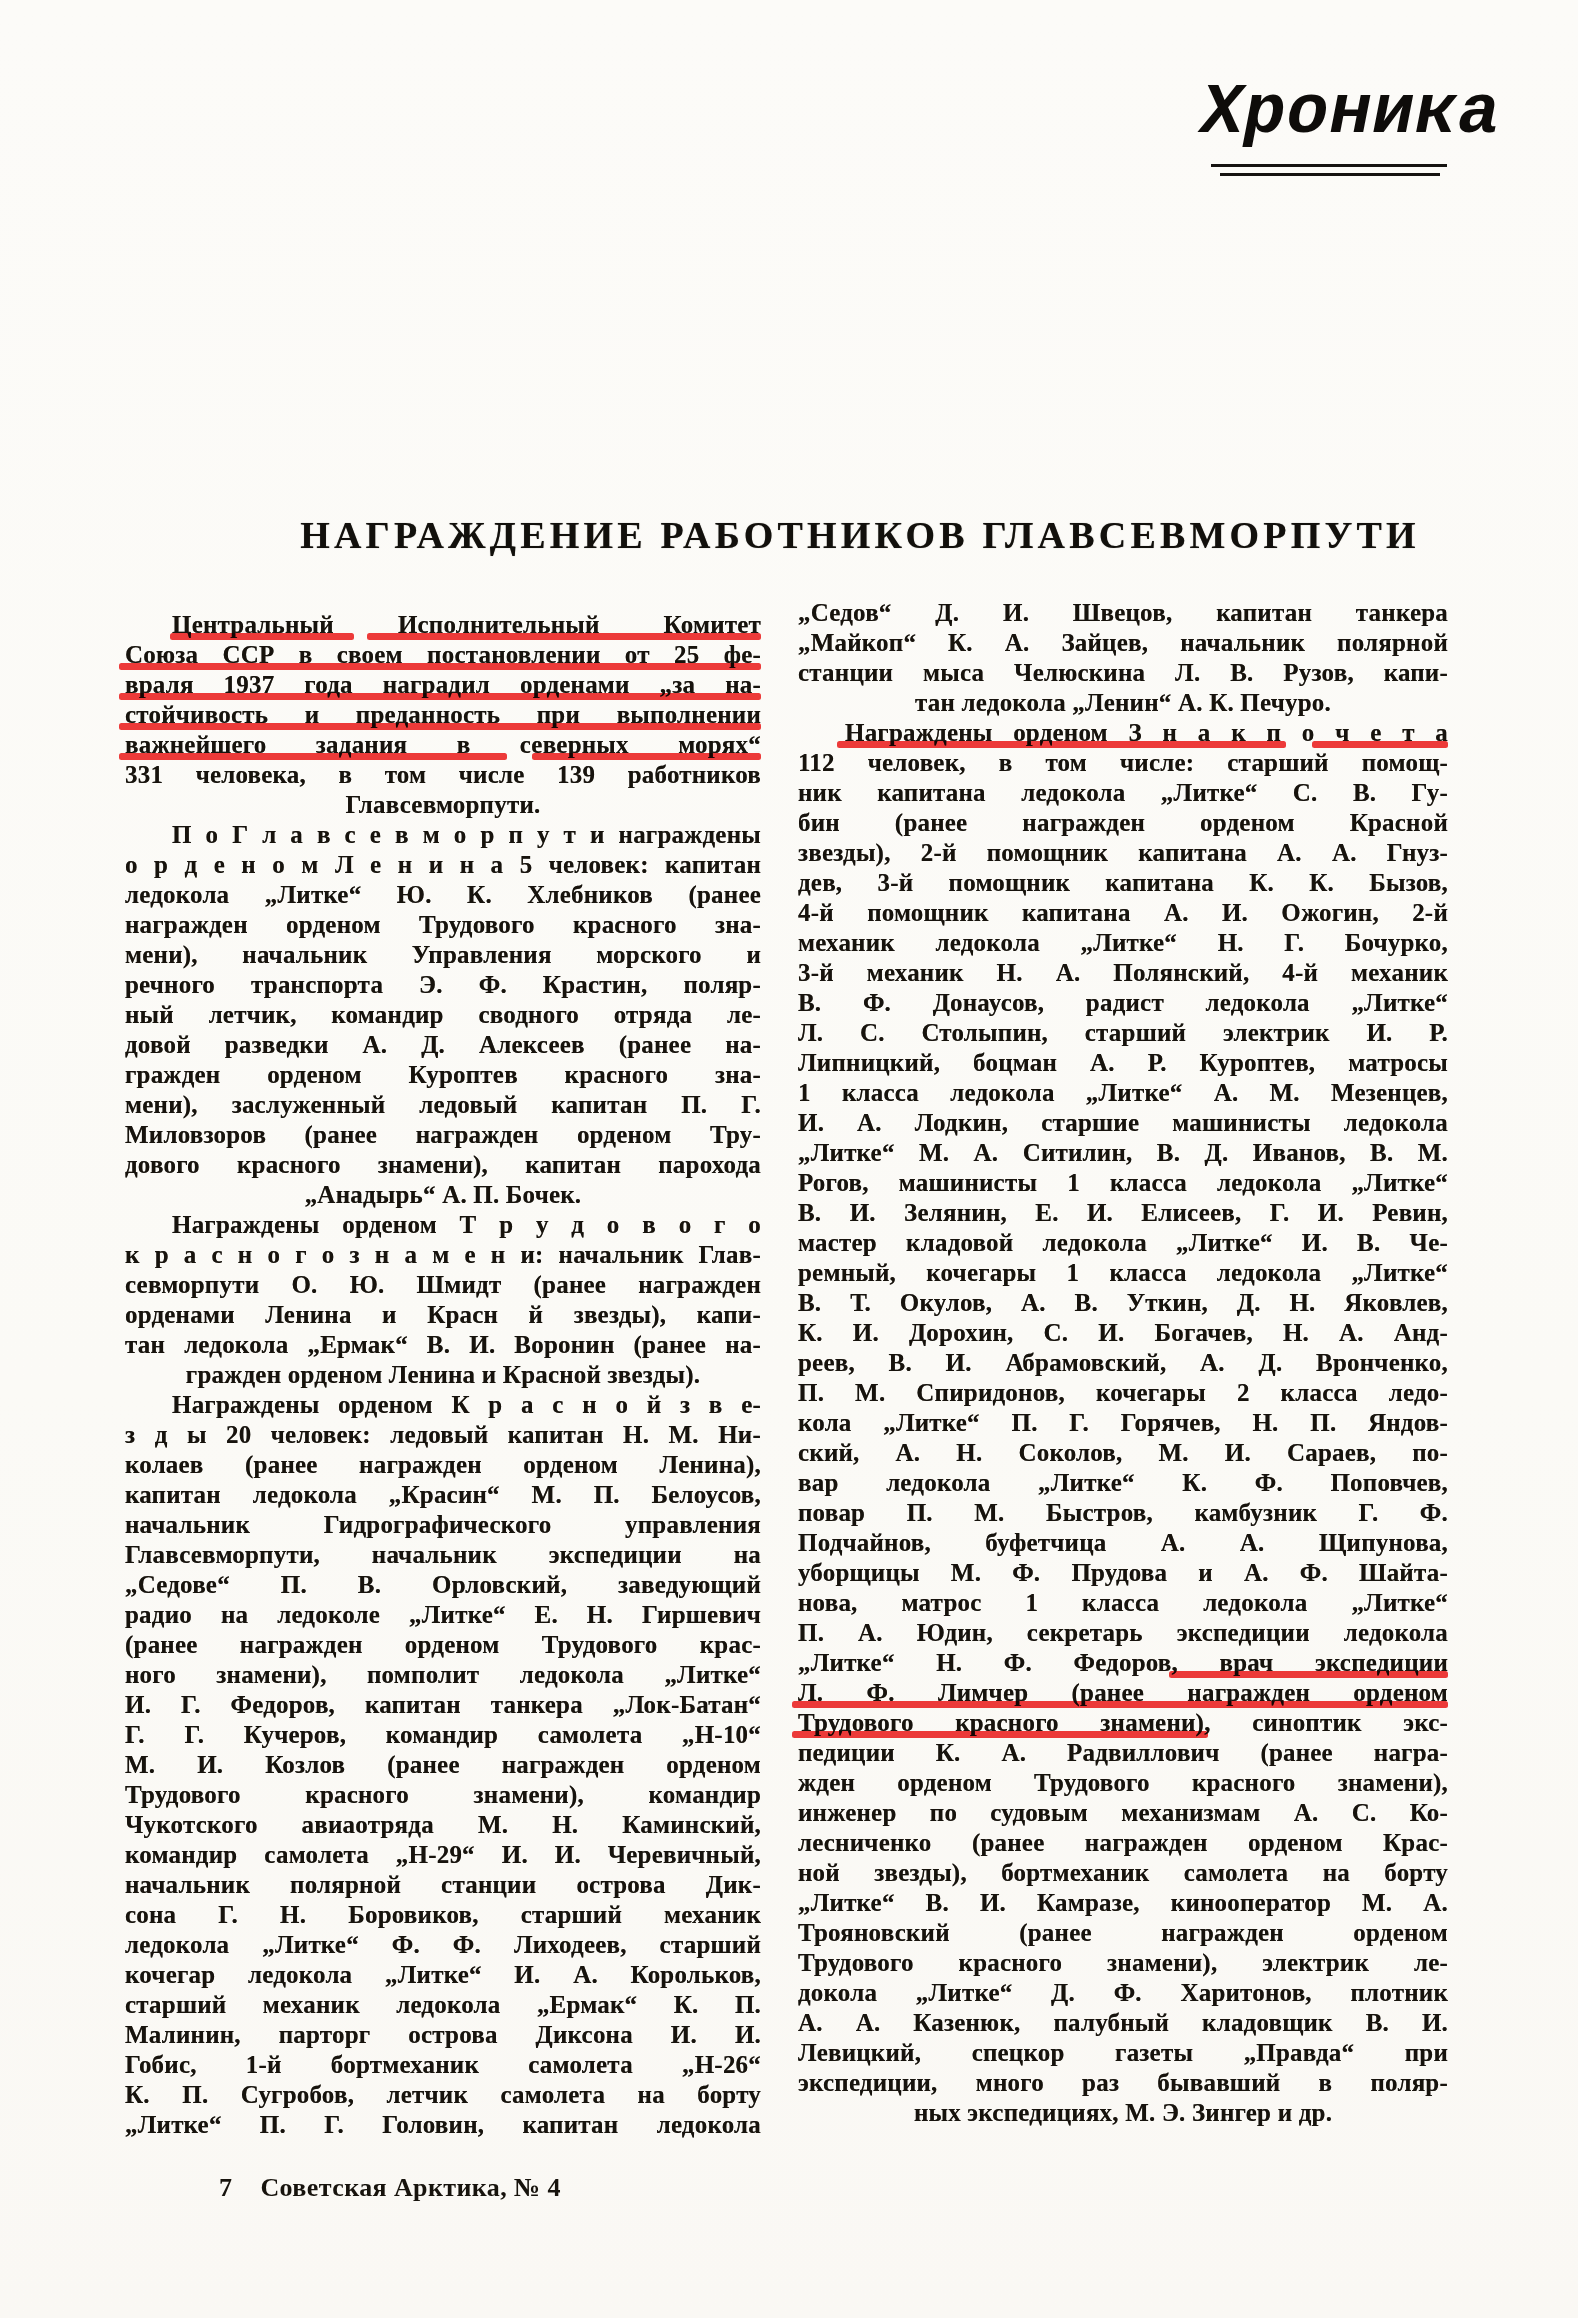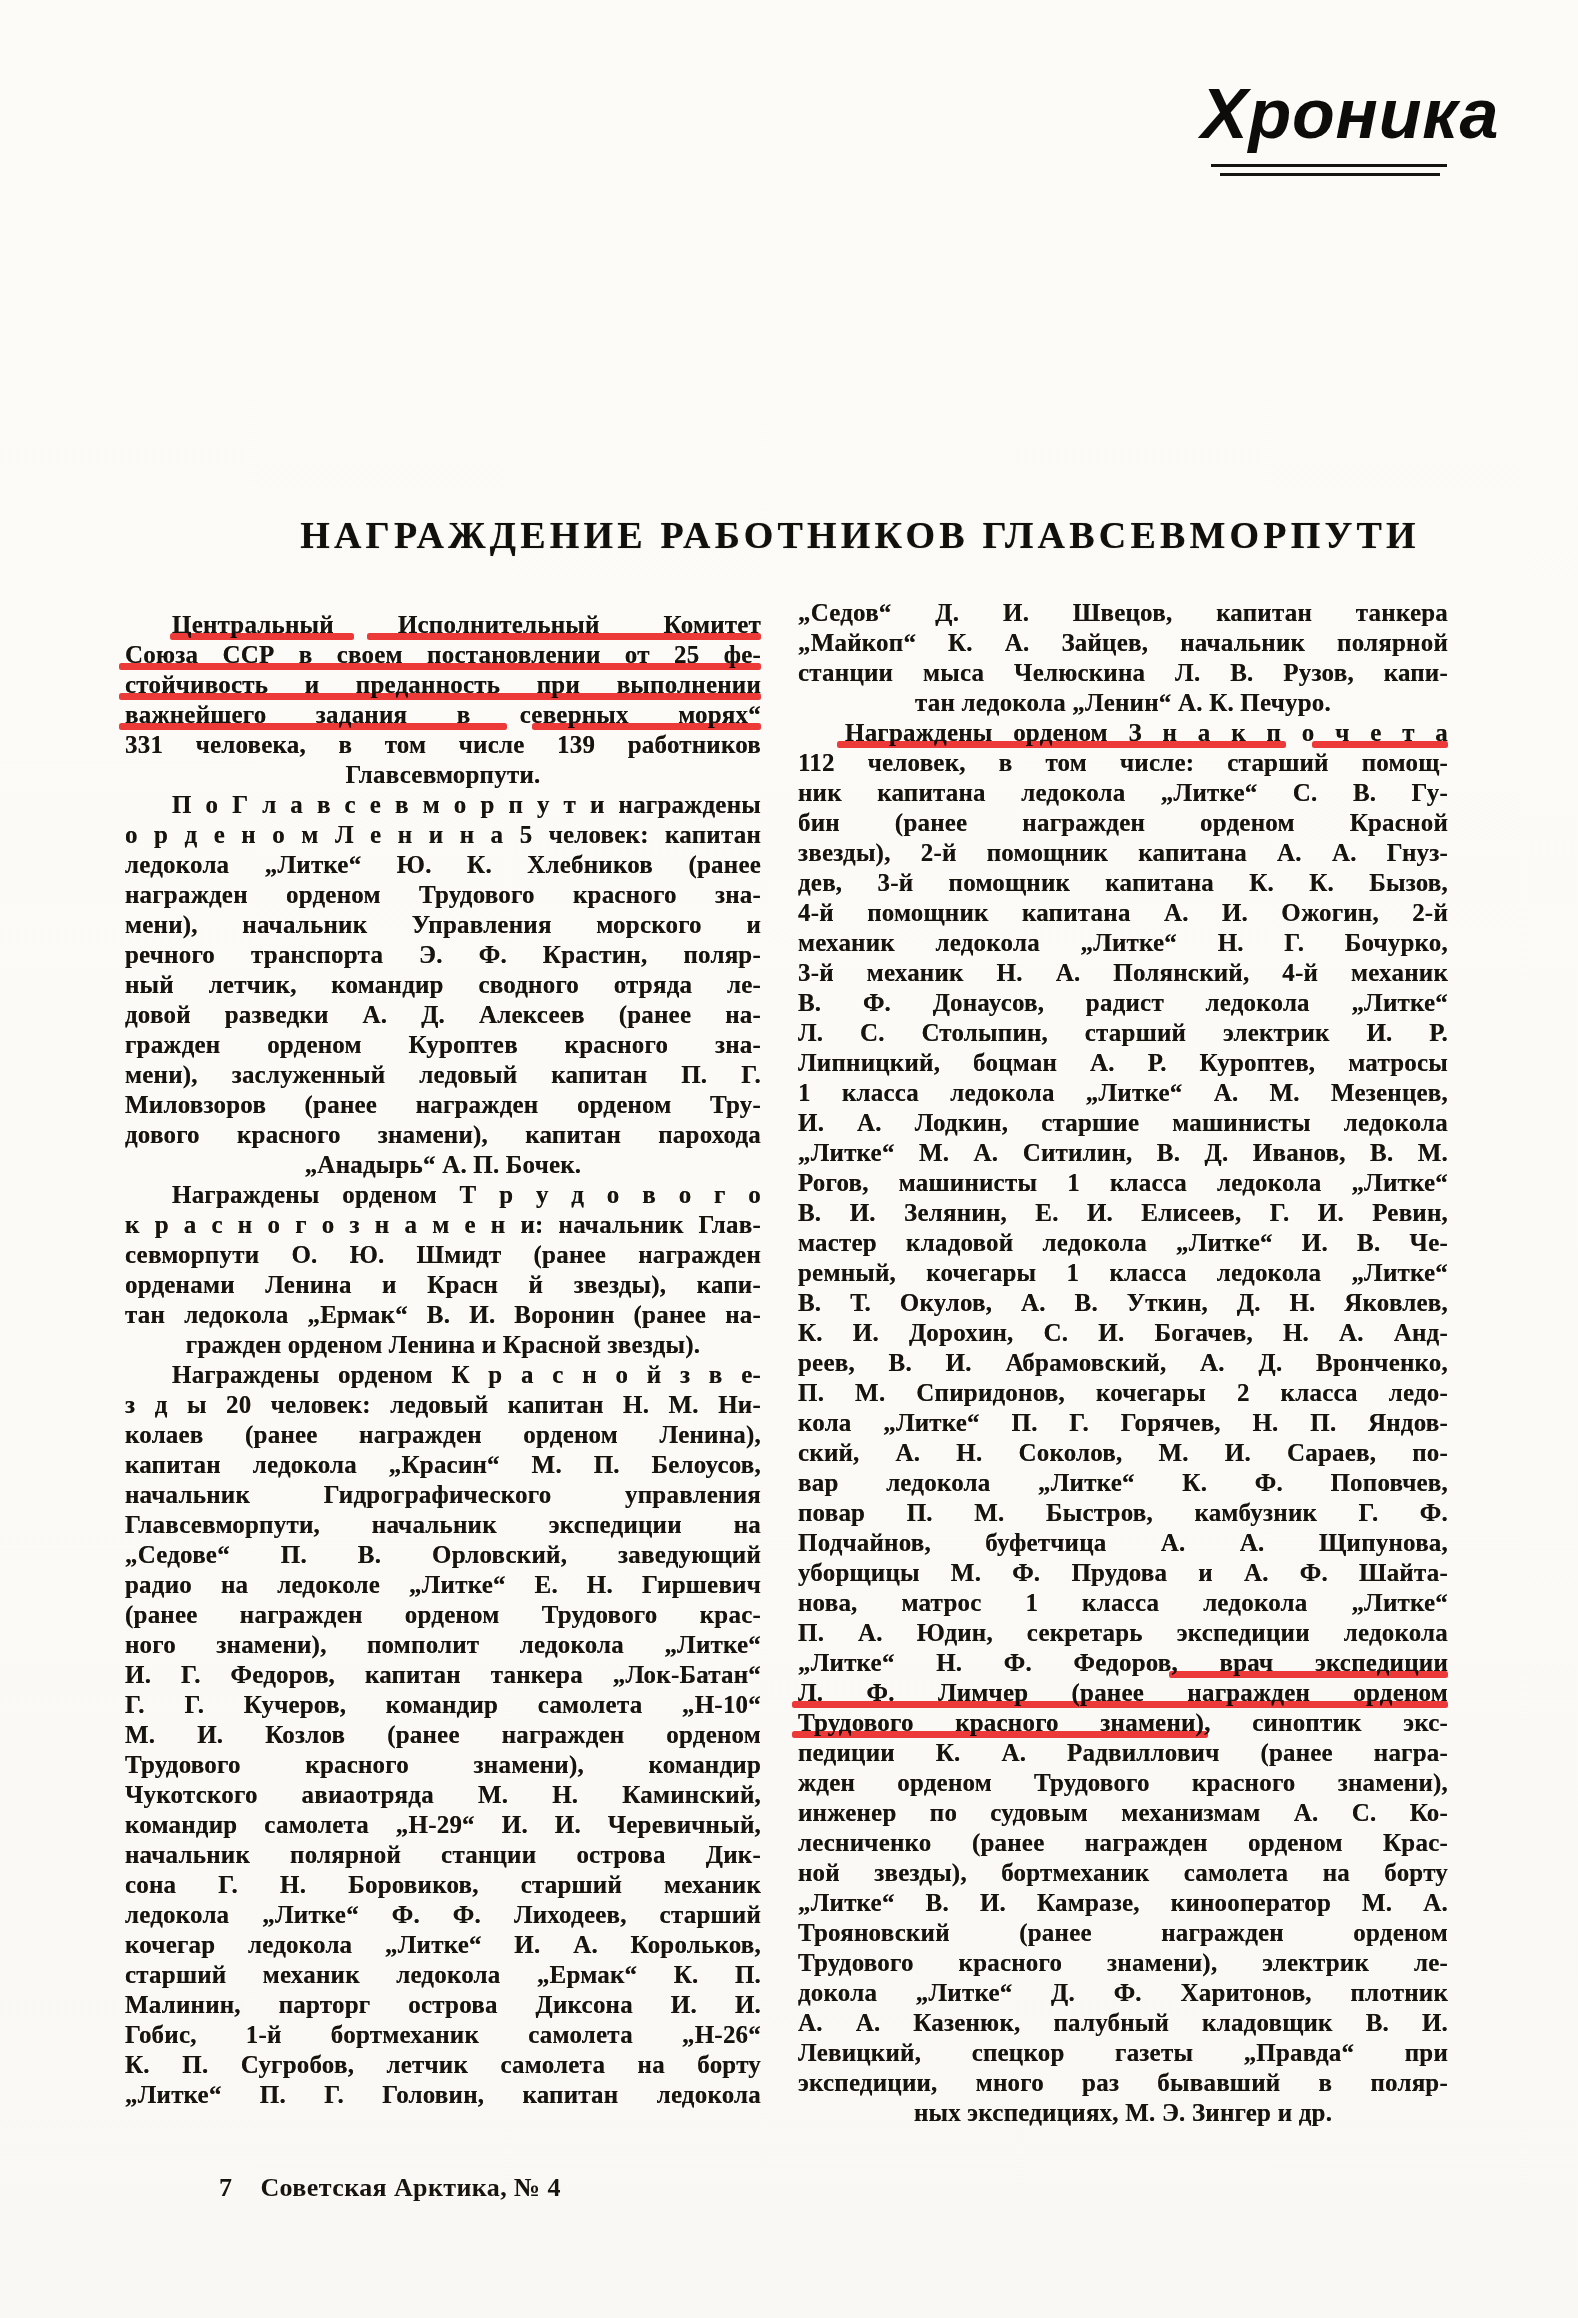--- a/index.html
+++ b/index.html
@@ -7,21 +7,21 @@
     position:relative;
     width:1579px;height:2319px;
     margin:0 auto;
     background:linear-gradient(180deg,#fcfbf8 0%,#fbfaf6 60%,#faf8f4 100%);
     font-family:"Liberation Serif", serif;
     color:#17130d;
     overflow:hidden;
   }
   .kicker{
     position:absolute;left:1201px;top:77px;width:276px;
-    font-family:Liberation Sans, sans-serif;
+    font-family:Liberation Mono, monospace;
     font-style:italic;font-weight:700;
     font-size:70px;line-height:74px;letter-spacing:0.8px;
     color:#0e0c0a;
   }
   .rule{position:absolute;background:#151310;}
   .rule-1{left:1211px;top:164px;width:236px;height:3.3px;}
   .rule-2{left:1220px;top:173px;width:220px;height:2.5px;}
   .title{
     position:absolute;left:277px;top:513px;width:1166px;
     text-align:center;
@@ -64,20 +64,21 @@
 
   <div class="kicker">Хроника</div>
   <div class="rule rule-1"></div>
   <div class="rule rule-2"></div>
 
   <div class="title">НАГРАЖДЕНИЕ РАБОТНИКОВ ГЛАВСЕВМОРПУТИ</div>
 
   <div class="col col-left">
       <div class="line indent"><span>Центральный Исполнительный Комитет</span><div class="redline" style="left: 7%; width: 29%;"></div><div class="redline" style="left: 38%; width: 62%;"></div></div>
       <div class="line"><span>Союза ССР в своем постановлении от 25 фе-</span><div class="redline" style="left: -1%; width: 101%;"></div></div>
+      <div class="line"><span>враля 1937 года наградил орденами „за на-</span><div class="redline" style="left: -1%; width: 101%;"></div></div>
       <div class="line"><span>стойчивость и преданность при выполнении</span><div class="redline" style="left: -1%; width: 101%;"></div></div>
       <div class="line"><span>важнейшего задания в северных морях“</span><div class="redline" style="left: -1%; width: 61%;"></div><div class="redline" style="left: 64%; width: 36%;"></div></div>
       <div class="line"><span>331 человека, в том числе 139 работников</span></div>
       <div class="line last"><span>Главсевморпути.</span></div>
       <div class="line indent"><span>П о  Г л а в с е в м о р п у т и  награждены</span></div>
       <div class="line"><span>о р д е н о м  Л е н и н а  5 человек: капитан</span></div>
       <div class="line"><span>ледокола „Литке“ Ю. К. Хлебников (ранее</span></div>
       <div class="line"><span>награжден орденом Трудового красного зна-</span></div>
       <div class="line"><span>мени), начальник Управления морского и</span></div>
       <div class="line"><span>речного транспорта Э. Ф. Крастин, поляр-</span></div>

